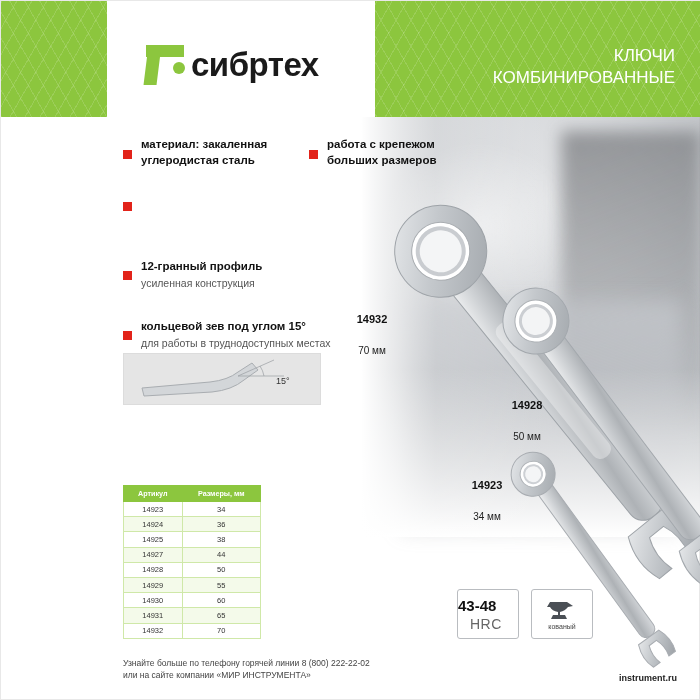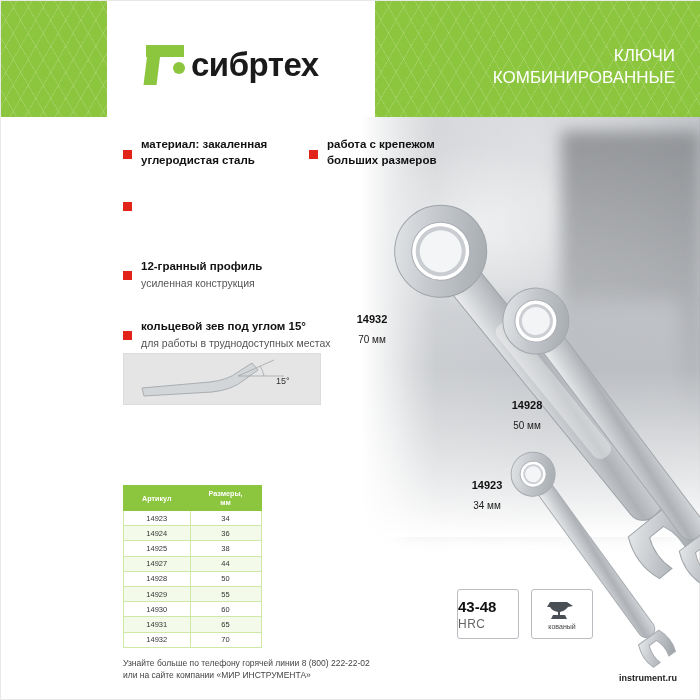--- a/index.html
+++ b/index.html
@@ -166,40 +166,40 @@
     font-size: 9px;
     color: #333;
   }
 
   
   .wlabel { position: absolute; text-align: center; }
   .wlabel .code {
     font-size: 11px; font-weight: bold; color: #111;
   }
   .wlabel .size {
-    font-size: 10px; color: #222; margin-top: 9px;
+    font-size: 10px; color: #222; margin-top: 20px;
   }
   #wl-0 { left: 335px; top: 312px; width: 72px; }
   #wl-1 { left: 490px; top: 398px; width: 72px; }
   #wl-2 { left: 450px; top: 478px; width: 72px; }
 
   
   .table {
     position: absolute;
     left: 122px; top: 484px;
     width: 138px;
     border: 1px solid #8cc63e;
     border-collapse: collapse;
     font-size: 7.5px;
   }
   .table th {
     background: #8cc63e;
     color: #ffffff;
     font-weight: bold;
-    padding: 3px 18px;
+    padding: 3px 10px;
     border: 1px solid #8cc63e;
     font-size: 7.2px;
   }
   .table td {
     padding: 2.6px 2px;
     border: 1px solid #cfe8a8;
     text-align: center;
     color: #333;
     background: #ffffff;
   }
@@ -210,21 +210,21 @@
     position: absolute;
     left: 456px; top: 588px;
     width: 62px; height: 50px;
     border: 1px solid #b9bcc0;
     border-radius: 3px;
     display: flex; flex-direction: column;
     justify-content: center;
     background: #fff;
   }
   .badge-hrc .big { font-size: 15px; font-weight: bold; color: #111; }
-  .badge-hrc .small { font-size: 12px; color: #666; margin-top: 2px; letter-spacing: .5px;}
+  .badge-hrc .small { font-size: 14px; color: #666; margin-top: 2px; letter-spacing: .5px; margin-left: 12px;}
   .badge-forged {
     position: absolute;
     left: 530px; top: 588px;
     width: 62px; height: 50px;
     border: 1px solid #b9bcc0;
     border-radius: 3px;
     display: flex; flex-direction: column;
     align-items: center; justify-content: center;
     background: #fff;
   }

